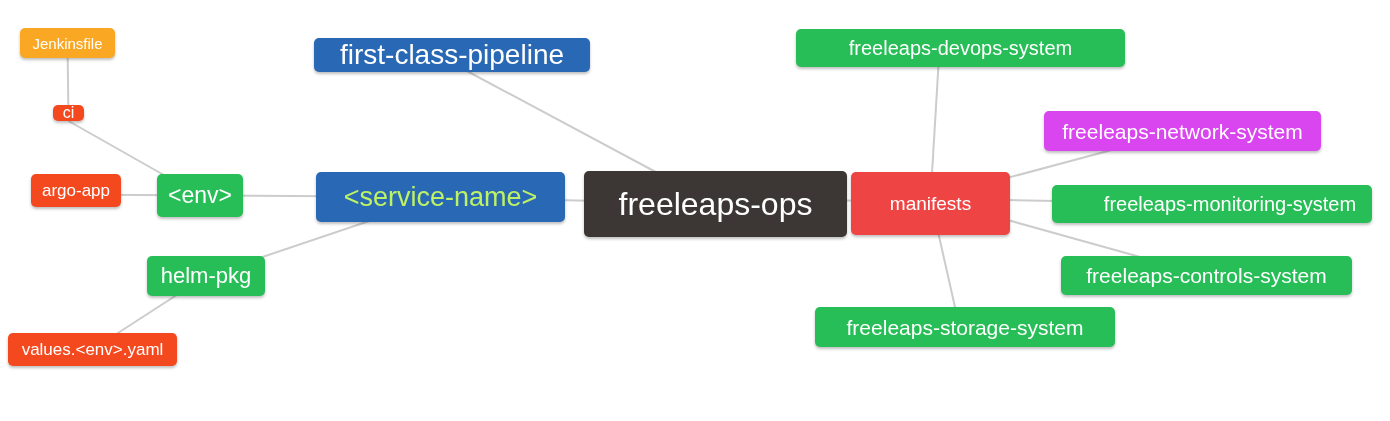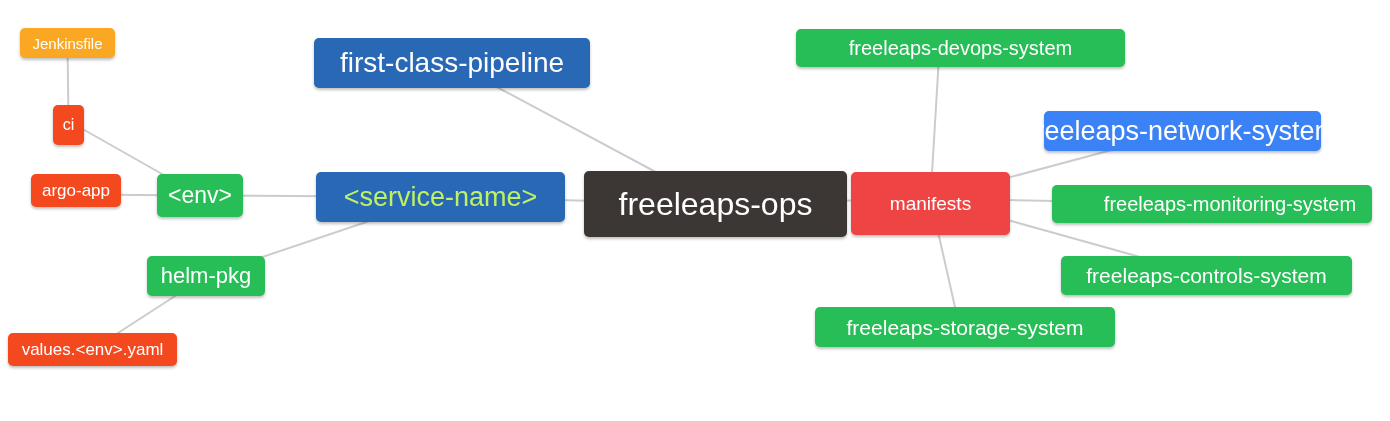--- a/index.html
+++ b/index.html
@@ -52,28 +52,28 @@
       <line x1="440.5" y1="197" x2="715.5" y2="204" stroke="#CCCCCC" stroke-width="2"></line>
       <line x1="715.5" y1="204" x2="930.5" y2="198.5" stroke="#CCCCCC" stroke-width="2"></line>
       <line x1="930.5" y1="198.5" x2="939.5" y2="48" stroke="#CCCCCC" stroke-width="2"></line>
       <line x1="930.5" y1="198.5" x2="1182.5" y2="131" stroke="#CCCCCC" stroke-width="2"></line>
       <line x1="930.5" y1="198.5" x2="1212" y2="204" stroke="#CCCCCC" stroke-width="2"></line>
       <line x1="930.5" y1="198.5" x2="1206.5" y2="275.5" stroke="#CCCCCC" stroke-width="2"></line>
       <line x1="930.5" y1="198.5" x2="959.5" y2="327" stroke="#CCCCCC" stroke-width="2"></line>
     </svg>
   <div id="nodes">
       <div class="mm-node" style="left: 584px; top: 171px; width: 263px; height: 66px; font-size: 32px; background: rgb(60, 55, 52); color: rgb(255, 255, 255);">freeleaps-ops</div>
-      <div class="mm-node" style="left: 314px; top: 38px; width: 276px; height: 50px; font-size: 28px; background: rgb(40, 104, 180); color: rgb(255, 255, 255);">first-class-pipeline</div>
+      <div class="mm-node" style="left: 314px; top: 38px; width: 276px; height: 34px; font-size: 28px; background: rgb(40, 104, 180); color: rgb(255, 255, 255);">first-class-pipeline</div>
       <div class="mm-node" style="left: 316px; top: 172px; width: 249px; height: 50px; font-size: 27px; background: rgb(40, 104, 180); color: #bef264;">&lt;service-name&gt;</div>
       <div class="mm-node" style="left: 851px; top: 172px; width: 159px; height: 63px; font-size: 19px; background: #ef4444; color: rgb(255, 255, 255);">manifests</div>
       <div class="mm-node" style="left: 157px; top: 174px; width: 86px; height: 43px; font-size: 23px; background: rgb(40, 190, 87); color: rgb(255, 255, 255);">&lt;env&gt;</div>
       <div class="mm-node" style="left: 147px; top: 256px; width: 118px; height: 40px; font-size: 22px; background: rgb(40, 190, 87); color: rgb(255, 255, 255);">helm-pkg</div>
-      <div class="mm-node" style="left: 53px; top: 105px; width: 31px; height: 40px; font-size: 16px; background: rgb(244, 73, 31); color: rgb(255, 255, 255);">ci</div>
+      <div class="mm-node" style="left: 53px; top: 105px; width: 31px; height: 16px; font-size: 16px; background: rgb(244, 73, 31); color: rgb(255, 255, 255);">ci</div>
       <div class="mm-node" style="left: 31px; top: 174px; width: 90px; height: 33px; font-size: 17px; background: rgb(244, 73, 31); color: rgb(255, 255, 255);">argo-app</div>
       <div class="mm-node" style="left: 8px; top: 333px; width: 169px; height: 33px; font-size: 17px; background: rgb(244, 73, 31); color: rgb(255, 255, 255);">values.&lt;env&gt;.yaml</div>
       <div class="mm-node" style="left: 20px; top: 28px; width: 95px; height: 30px; font-size: 15px; background: rgb(250, 168, 35); color: rgb(255, 255, 255);">Jenkinsfile</div>
       <div class="mm-node" style="left: 796px; top: 29px; width: 329px; height: 38px; font-size: 20px; background: rgb(40, 190, 87); color: rgb(255, 255, 255);">freeleaps-devops-system</div>
-      <div class="mm-node" style="left: 1044px; top: 111px; width: 277px; height: 40px; font-size: 27px; background: #3b82f6; color: rgb(255, 255, 255);">freeleaps-network-system</div>
+      <div class="mm-node" style="left: 1044px; top: 111px; width: 277px; height: 40px; font-size: 21px; background: #d946ef; color: rgb(255, 255, 255);">freeleaps-network-system</div>
       <div class="mm-node" style="left: 1052px; top: 185px; width: 320px; height: 38px; font-size: 20px; background: rgb(40, 190, 87); color: rgb(255, 255, 255); padding-left: 36px;">freeleaps-monitoring-system</div>
       <div class="mm-node" style="left: 1061px; top: 256px; width: 291px; height: 39px; font-size: 21px; background: rgb(40, 190, 87); color: rgb(255, 255, 255);">freeleaps-controls-system</div>
       <div class="mm-node" style="left: 815px; top: 307px; width: 300px; height: 40px; font-size: 21px; background: rgb(40, 190, 87); color: rgb(255, 255, 255);">freeleaps-storage-system</div>
     </div>
 </div>
 
 </body></html>

